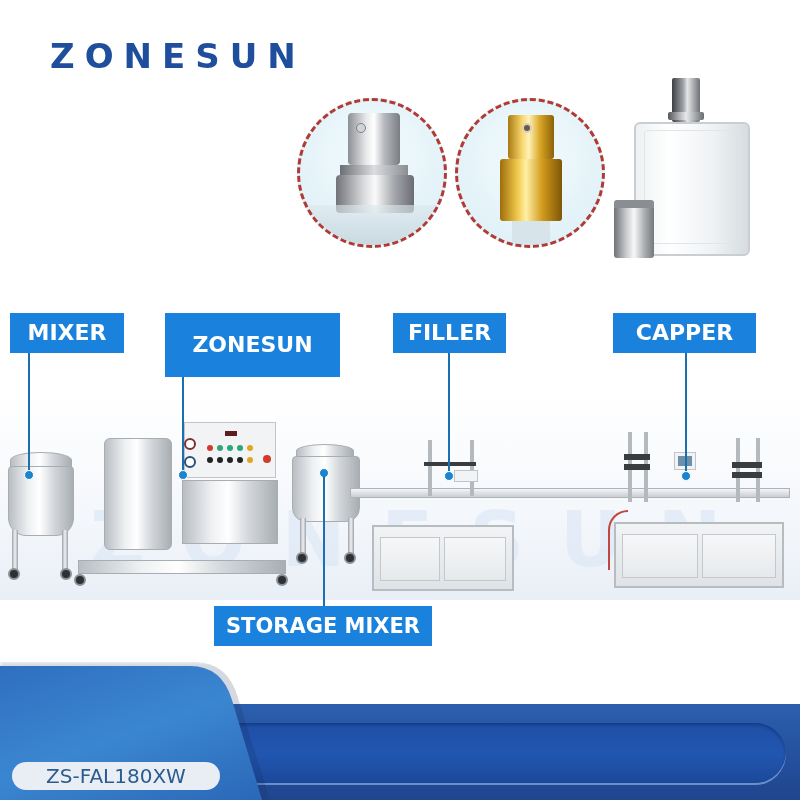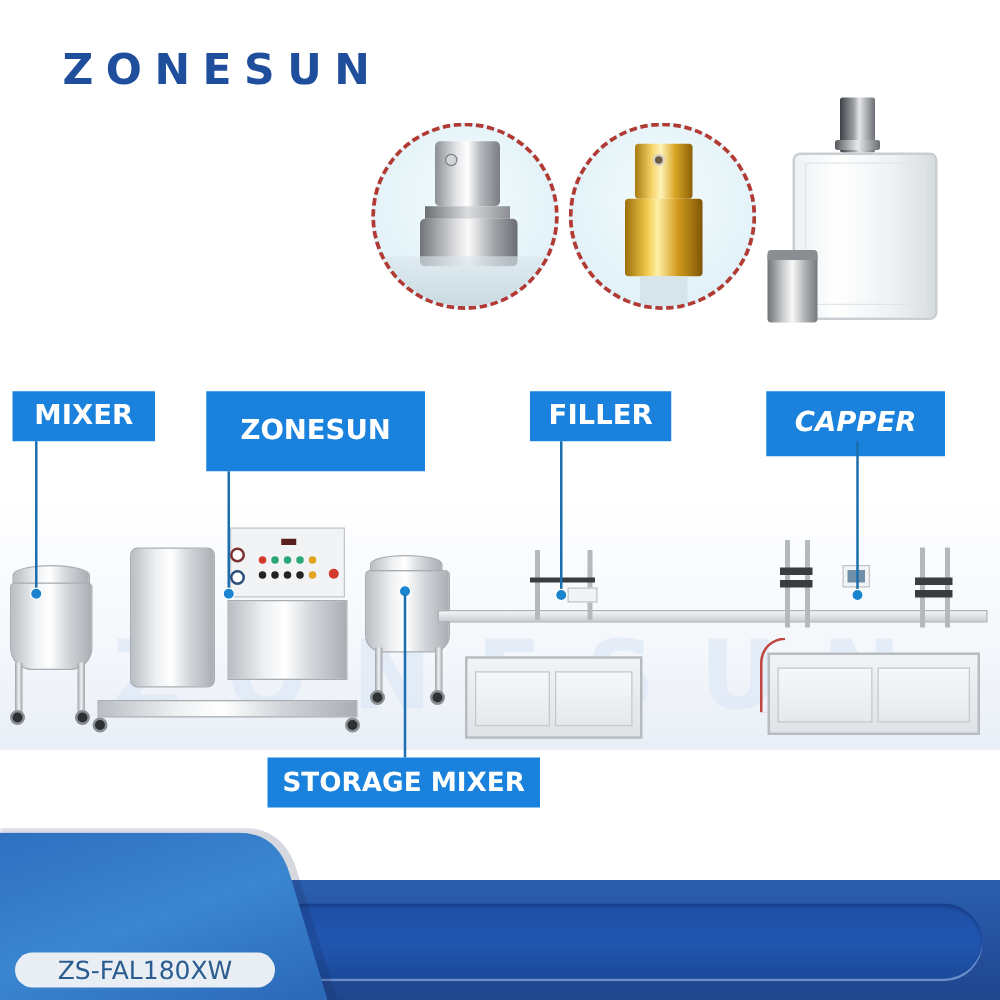--- a/index.html
+++ b/index.html
@@ -182,27 +182,27 @@
   </div>
   <div class="leader" style="left:28px;top:353px;height:122px;"></div>
   <div class="leader-dot" style="left:24px;top:470px;"></div>
 
   <div class="tag" style="left:165px;top:313px;width:175px;height:64px;font-size:22px;">
     <span>ZONESUN</span>
   </div>
   <div class="leader" style="left:182px;top:377px;height:96px;"></div>
   <div class="leader-dot" style="left:178px;top:470px;"></div>
 
-  <div class="tag" style="left:393px;top:313px;width:113px;height:40px;font-size:22px;margin-left:31px;">
+  <div class="tag" style="left:393px;top:313px;width:113px;height:40px;font-size:22px;">
     <span>FILLER</span>
   </div>
   <div class="leader" style="left:448px;top:353px;height:122px;"></div>
   <div class="leader-dot" style="left:444px;top:471px;"></div>
 
-  <div class="tag" style="left:613px;top:313px;width:143px;height:52px;font-size:22px;font-style:italic;">
+  <div class="tag" style="left:613px;top:313px;width:143px;height:40px;font-size:22px;">
     <span>CAPPER</span>
   </div>
   <div class="leader" style="left:685px;top:353px;height:122px;"></div>
   <div class="leader-dot" style="left:681px;top:471px;"></div>
 
   <div class="leader-dot" style="left:319px;top:468px;"></div>
   <div class="leader" style="left:323px;top:476px;height:130px;"></div>
   <div class="tag" style="left:214px;top:606px;width:218px;height:40px;font-size:21px;">
     <span>STORAGE MIXER</span>
   </div>

